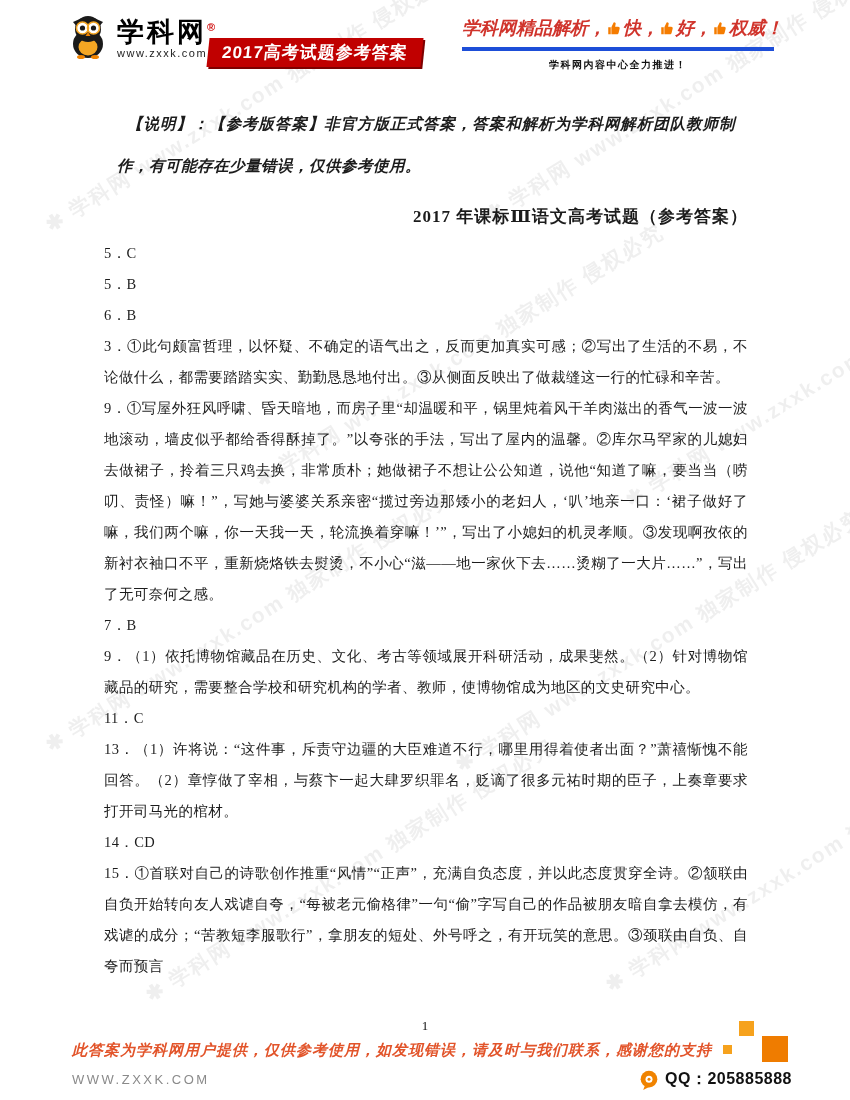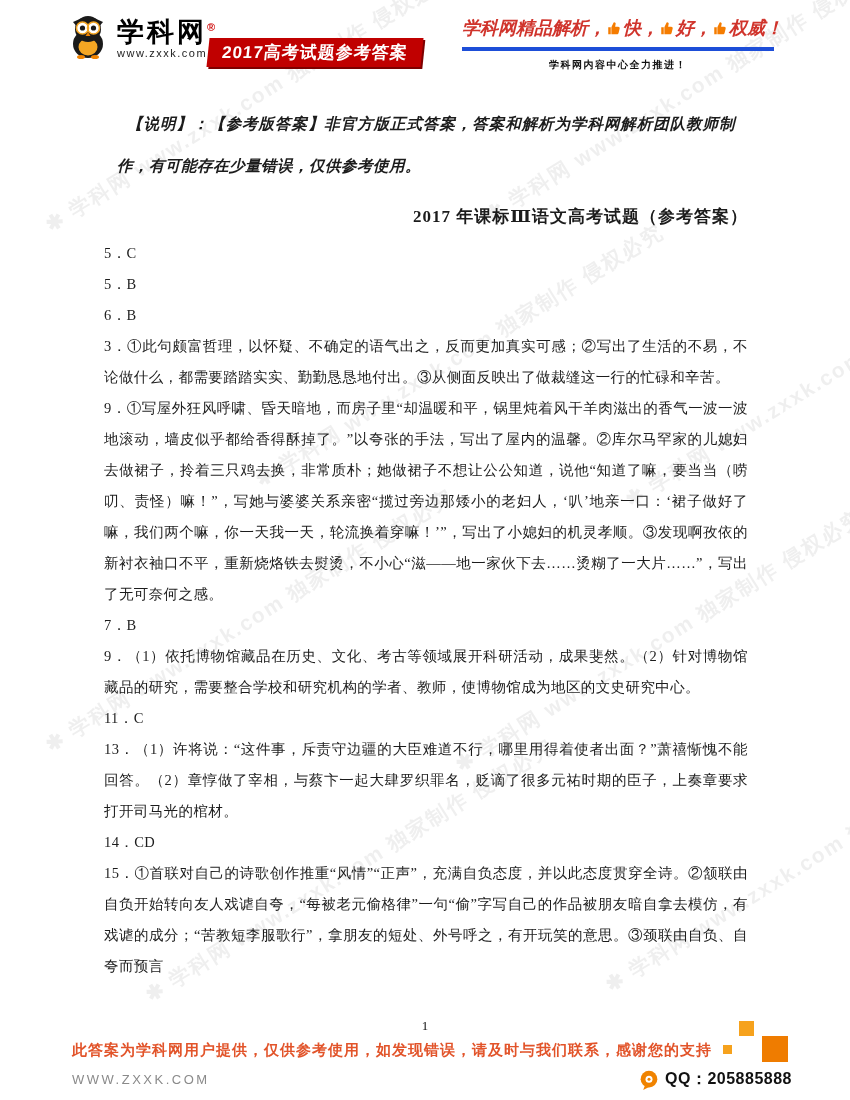--- a/index.html
+++ b/index.html
@@ -58,21 +58,21 @@
   }
   .answer {
     font-size:14.5px; line-height:31px; letter-spacing:0.4px;
     text-align:justify; margin:0;
   }
 
   
   .page-num { position:absolute; bottom:66px; left:0; right:0; text-align:center; font-size:13px; color:#111; }
   .footer-notice {
     position:absolute; bottom:40px; left:72px; width:660px;
-    color:#e2542a; font-size:15px; font-weight:bold; 
+    color:#e2542a; font-size:15px; font-weight:bold; font-style:italic;
     letter-spacing:1px; white-space:nowrap;
   }
   .footer-bottom {
     position:absolute; bottom:10px; left:72px; right:58px;
     display:flex; justify-content:space-between; align-items:center;
   }
   .site-link {
     font-family:"Liberation Sans",sans-serif; color:#8a8a8a;
     font-size:13px; letter-spacing:2.5px; text-decoration:none; cursor:pointer;
   }

